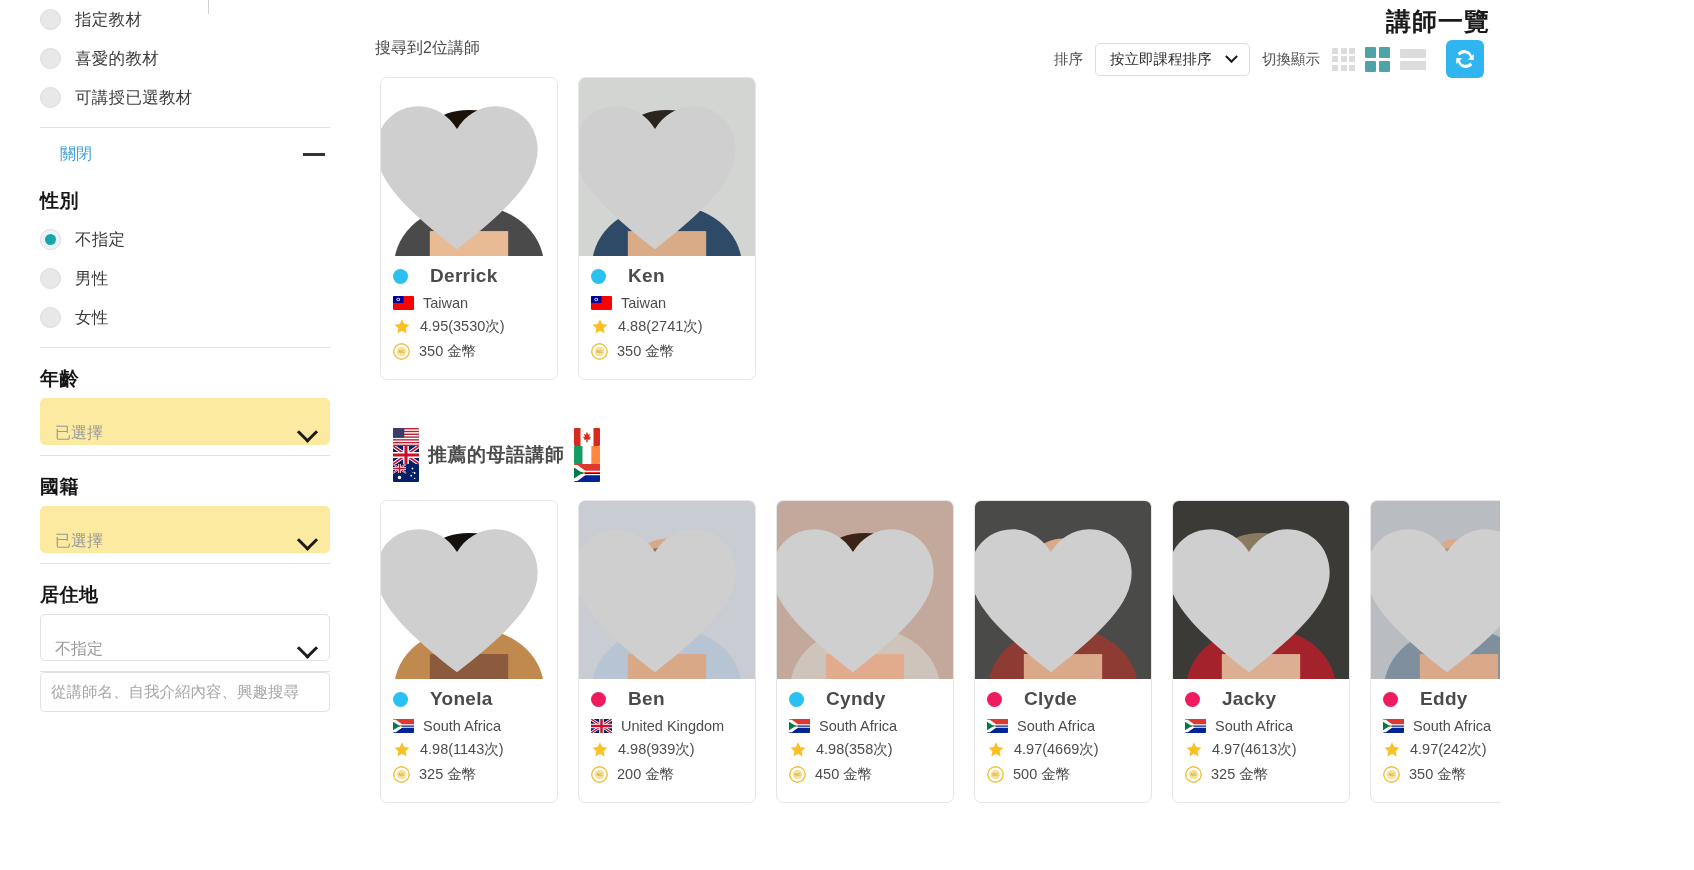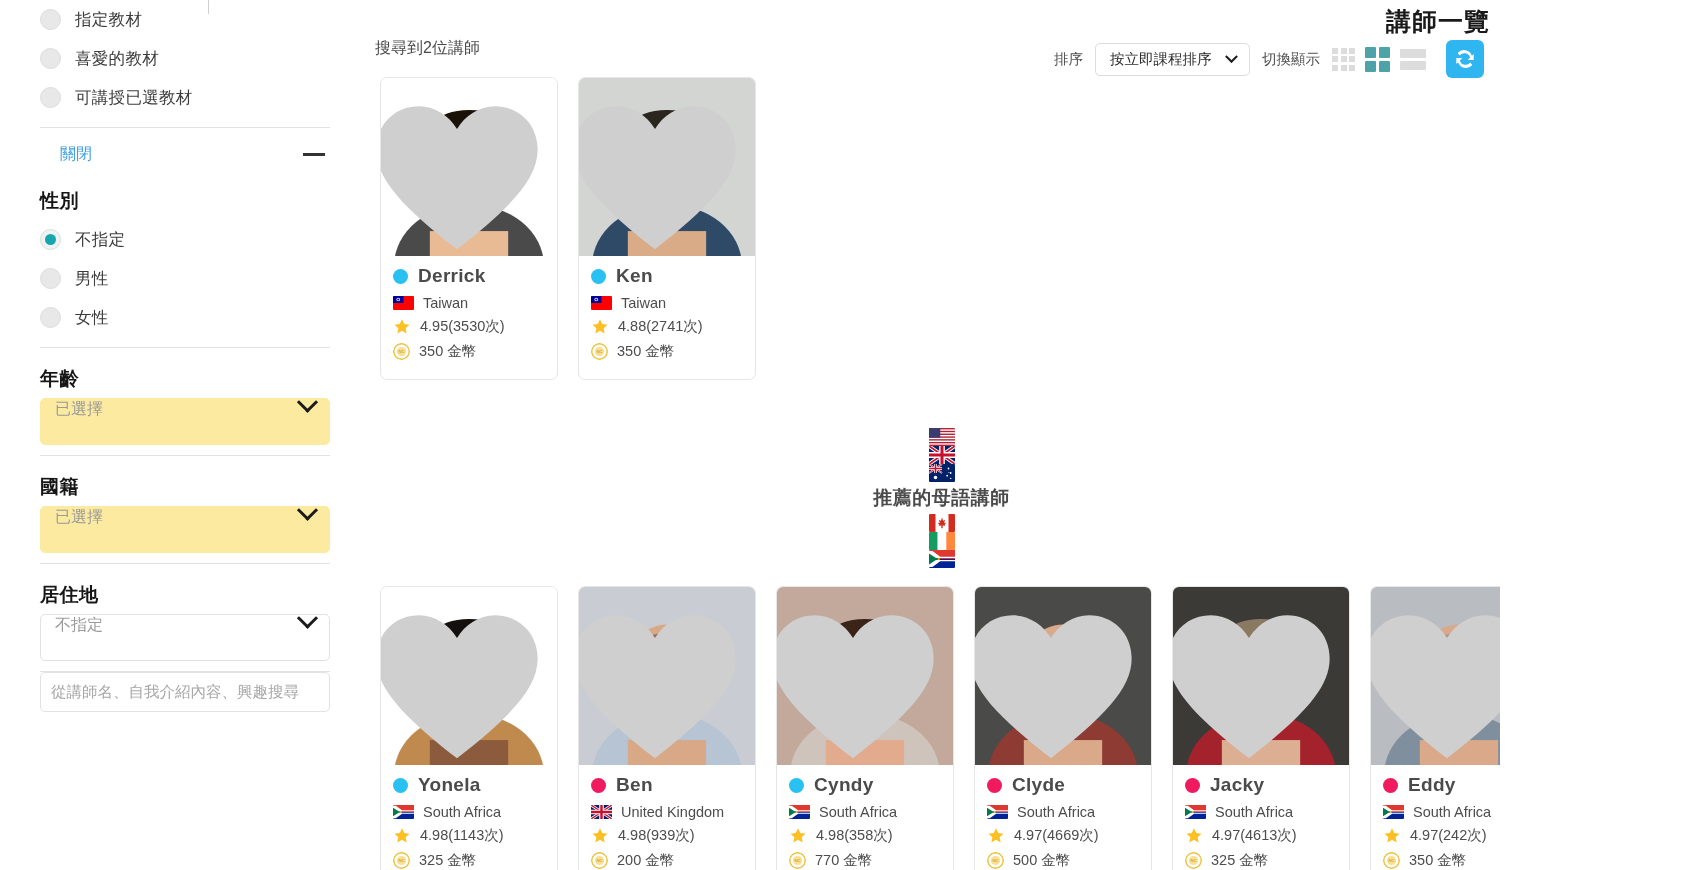--- a/index.html
+++ b/index.html
@@ -89,21 +89,21 @@
     letter-spacing: .5px;
   }
   .group-title.sp { margin-top: 18px; }
 
   .select-box {
     position: relative;
     height: 47px;
     border: 1px solid #e2e2e2;
     border-radius: 5px;
     display: flex;
-    align-items: flex-start;
+    align-items: flex-end;
     padding: 0 14px;
     font-size: 16px;
     color: #9a9a9a;
     margin-bottom: 2px;
     background: #fff;
     cursor: pointer;
   }
   .select-box.yellow {
     background: #fbeaa0;
     border-color: #fbeaa0;
@@ -227,38 +227,37 @@
     background: #f2f2f2;
   }
   .card-photo svg { display: block; width: 100%; height: 100%; }
   .heart {
     position: absolute;
     top: 9px; right: 12px;
     width: 24px; height: 22px;
     z-index: 4;
   }
   .card-body { padding: 9px 12px 12px 12px; }
-  .name-row { display: flex; align-items: center; gap: 10px; margin-bottom: 8px; }
+  .name-row { display: flex; align-items: center; gap: 22px; margin-bottom: 8px; }
   .dot { width: 15px; height: 15px; border-radius: 50%; flex: none; }
   .name { font-size: 19px; font-weight: bold; color: #4b4b4b; letter-spacing: .3px; }
   .meta-row { display: flex; align-items: center; gap: 9px; margin-bottom: 6px; font-size: 14.5px; color: #4d4d4d; }
   .flag { width: 21px; height: 14px; flex: none; display: block; border-radius: 1px; }
   .star { width: 18px; height: 17px; flex: none; }
   .coin { width: 17px; height: 17px; flex: none; border-radius: 50%; }
 
   .section-head {
     display: flex;
     align-items: center;
     gap: 3px;
     margin: 48px 0 0 18px;
     font-size: 19px;
     font-weight: bold;
     color: #4b4b4b;
     letter-spacing: .5px;
-    flex-direction: column;
   }
   .section-head .fl { width: 26px; height: 18px; display: block; border-radius: 1px; }
   .section-head .txt { margin: 0 6px; }
   .row2 { padding-left: 5px; }
 </style>
 </head>
 <body>
 
 <div id="page">
 
@@ -680,21 +679,21 @@
   <path d="M12 1.6 L15.2 8.5 L22.6 9.4 L17.1 14.4 L18.6 21.8 L12 18.1 L5.4 21.8 L6.9 14.4 L1.4 9.4 L8.8 8.5Z" fill="#fcc024"></path>
               </svg>
               <span>4.98(358次)</span>
       </div>
       <div class="meta-row">
         <svg class="coin" viewBox="0 0 24 24">
   <circle cx="12" cy="12" r="11" fill="#fff" stroke="#f0c13c" stroke-width="2.2"></circle>
   <circle cx="12" cy="12" r="6.5" fill="#fadf8e"></circle>
   <text x="12" y="14.6" font-size="6" text-anchor="middle" fill="#b9922f" font-family="sans-serif">NC</text>
               </svg>
-              <span>770 金幣</span>
+              <span>450 金幣</span>
       </div>
     </div>
   </div>
         <div class="card">
     <div class="card-photo">
       <svg viewBox="0 0 100 100" preserveAspectRatio="xMidYMid slice">
     <rect width="100" height="100" fill="#4a4a48"></rect>
     <ellipse cx="50" cy="105" rx="42" ry="34" fill="#8d3b33"></ellipse>
     <rect x="28" y="86" width="44" height="20" fill="#d9a98a"></rect>
     <ellipse cx="50" cy="52" rx="25" ry="31" fill="#d9a98a"></ellipse>

